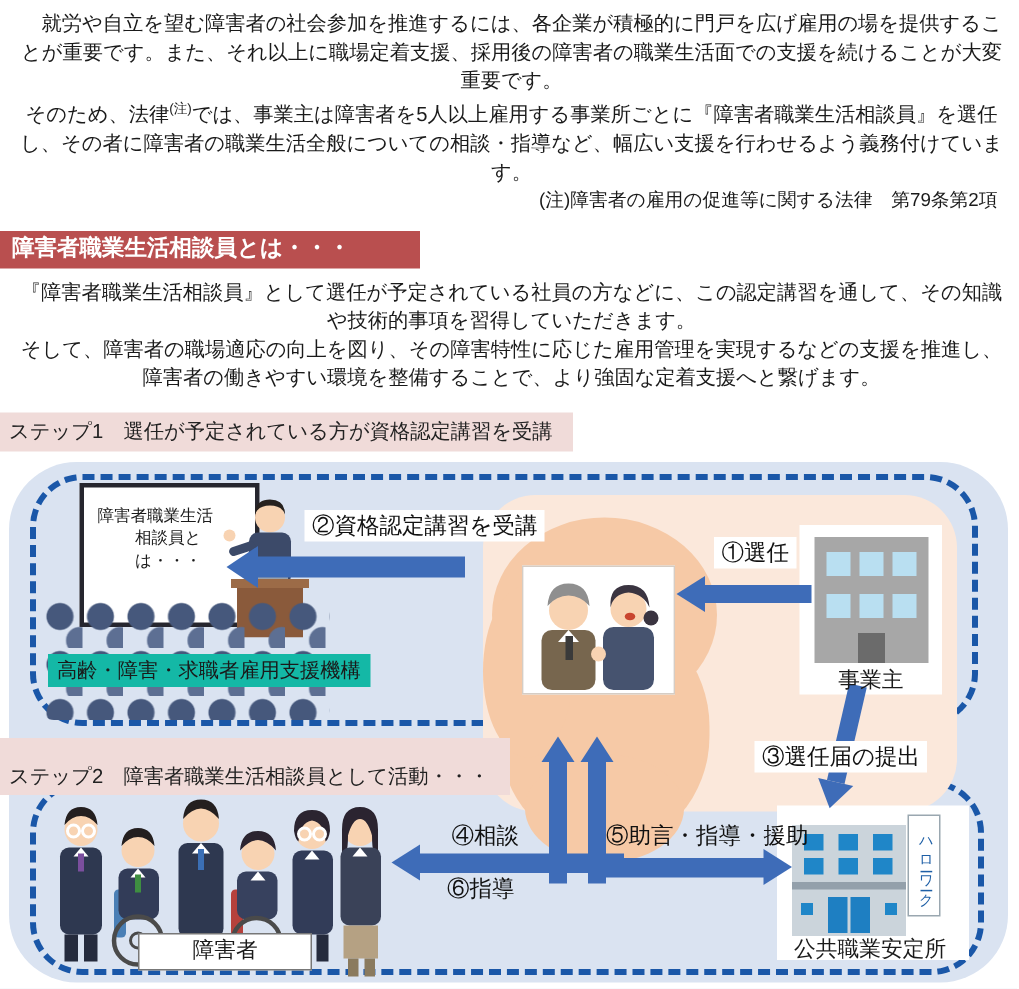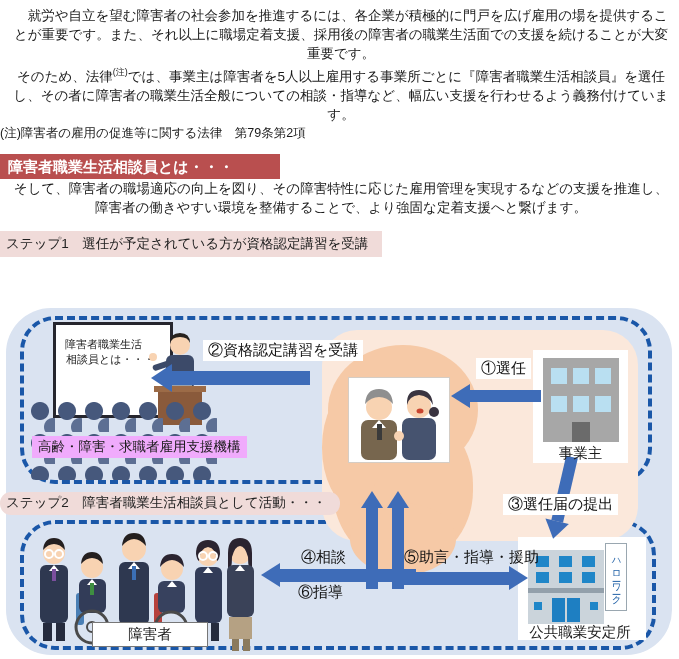--- a/index.html
+++ b/index.html
@@ -2,52 +2,52 @@
 <html lang="ja"><head>
 <meta charset="utf-8">
 <style>
   html,body{margin:0;padding:0;background:#fff;}
   .page{position:relative;width:679px;height:659px;background:#fff;overflow:hidden;
         font-family:"Liberation Sans",sans-serif;color:#1a1a1a;}
   
   .top{position:absolute;left:0;top:0;width:679px;height:305px;overflow:hidden;}
   .hbar{background:#B94F4F;color:#fff;font-weight:bold;font-size:15px;height:25px;
         line-height:25px;padding-left:8px;width:297px;margin-top:4px;}
-  .hbar2{width:272px;margin-top:12px;}
+  .hbar2{width:272px;margin-top:12px;font-family:Liberation Mono, monospace;}
   .body-p{font-size:13.5px;line-height:19px;margin:0 5px 0 8px;text-align:center;}
   .body-p.first{margin-top:6px;}
   .body-p sup{font-size:9px;vertical-align:super;}
-  .note{font-size:12.5px;line-height:17px;margin:1px 14px 0 0;text-align:left;}
+  .note{font-size:12.5px;line-height:17px;margin:1px 14px 0 0;text-align:right;}
   .stepbar{display:inline-block;background:#F0DBD9;color:#222;font-size:13.5px;
            padding:4px 14px 4px 6px;margin:14px 0 0 0;}
   
   .diagram{position:absolute;left:0;top:305px;width:679px;height:354px;}
   .abs{position:absolute;}
   .blue-rect{left:6px;top:3px;width:666px;height:347px;background:#DAE3F1;border-radius:45px;z-index:1;}
   .dash{border:4px dashed #1A57A8;border-radius:35px;z-index:2;}
   .dash1{left:20px;top:11px;width:624px;height:160px;}
   .dash2{left:20px;top:215px;width:628px;height:122px;}
   .peach{left:322px;top:25px;width:316px;height:211px;background:#FBE8DB;border-radius:35px;z-index:3;}
   .cloud{background:#F6C9A6;z-index:4;}
   .c1{left:328px;top:40px;width:150px;height:130px;border-radius:50%;}
   .c2{left:333px;top:105px;width:140px;height:155px;border-radius:48%;}
   .c3{left:350px;top:198px;width:106px;height:72px;border-radius:50%;}
   .c4{left:322px;top:85px;width:60px;height:115px;border-radius:50%;}
-  .step2bar{left:0;top:187px;margin:0;padding:2px 14px 3px 6px;z-index:6;border-radius:11px;}
+  .step2bar{left:0;top:187px;margin:0;padding:17px 14px 3px 6px;z-index:6;}
   
   .whiteboard{left:53px;top:17px;width:114px;height:78px;background:#fff;border:3px solid #26262e;
               z-index:6;font-size:11px;line-height:15px;padding-top:12px;}
   .wb1{display:block;margin-left:9px;font-family:Liberation Serif, serif;}
-  .wb2{display:block;margin-left:10px;}
+  .wb2{display:block;margin-left:34px;}
   .audience{left:28px;top:95px;width:192px;height:80px;border-radius:8px;z-index:6;
     background-image:
       radial-gradient(circle 9px at 12px 11px,#46587c 8.5px,transparent 9.5px),
       radial-gradient(circle 9px at 25px 27px,#5d6f93 8.5px,transparent 9.5px);
     background-size:27px 32px;}
-  .org-label{left:32px;top:131px;background:#f0abfc;padding:2px 6px;font-size:13.5px;z-index:8;white-space:nowrap;}
+  .org-label{left:32px;top:131px;background:#14b8a6;padding:2px 6px;font-size:13.5px;z-index:8;white-space:nowrap;}
   
   .dlabel{position:absolute;font-size:15px;z-index:8;white-space:nowrap;color:#111;}
   .boxed{background:#fff;padding:1px 5px;}
   .red-label{left:320px;top:158px;width:159px;height:26px;background:#B94F4F;color:#fff;
              font-size:14.5px;line-height:26px;text-align:center;z-index:8;white-space:nowrap;}
   
   .shaft{position:absolute;background:#3E6CB8;z-index:7;}
   .head{position:absolute;width:0;height:0;border-style:solid;z-index:7;}
   .a2shaft{left:171px;top:66px;width:139px;height:14px;}
   .a2head{left:151px;top:59px;border-width:14px 21px 14px 0;border-color:transparent #3E6CB8 transparent transparent;}
@@ -91,20 +91,21 @@
 </head>
 <body>
 
 <div class="page">
 
   <div class="top">
     <p class="body-p first">　就労や自立を望む障害者の社会参加を推進するには、各企業が積極的に門戸を広げ雇用の場を提供することが重要です。また、それ以上に職場定着支援、採用後の障害者の職業生活面での支援を続けることが大変重要です。</p>
     <p class="body-p"><span>そのため、法律</span><sup>(注)</sup><span>では、事業主は障害者を5人以上雇用する事業所ごとに『障害者職業生活相談員』を選任し、その者に障害者の職業生活全般についての相談・指導など、幅広い支援を行わせるよう義務付けています。</span></p>
     <p class="note">(注)障害者の雇用の促進等に関する法律　第79条第2項</p>
     <div class="hbar hbar2">障害者職業生活相談員とは・・・</div>
+    <p class="body-p first">『障害者職業生活相談員』として選任が予定されている社員の方などに、この認定講習を通して、その知識や技術的事項を習得していただきます。</p>
     <p class="body-p">そして、障害者の職場適応の向上を図り、その障害特性に応じた雇用管理を実現するなどの支援を推進し、障害者の働きやすい環境を整備することで、より強固な定着支援へと繋げます。</p>
     <div class="stepbar">ステップ1　選任が予定されている方が資格認定講習を受講</div>
   </div>
 
   <div class="diagram">
     <div class="abs blue-rect"></div>
     <div class="abs dash dash1"></div>
     <div class="abs dash dash2"></div>
     <div class="abs peach"></div>
     <div class="abs cloud c1"></div>

